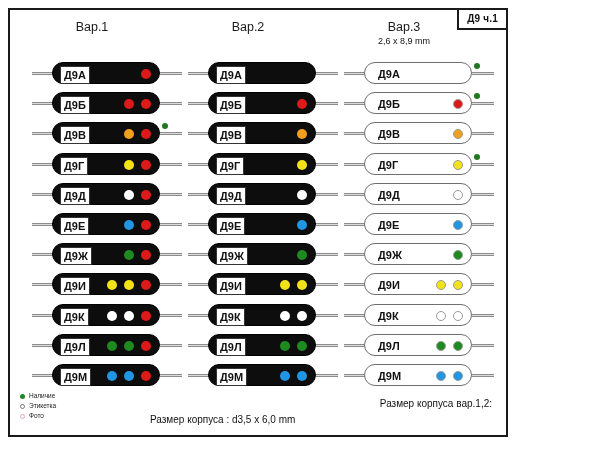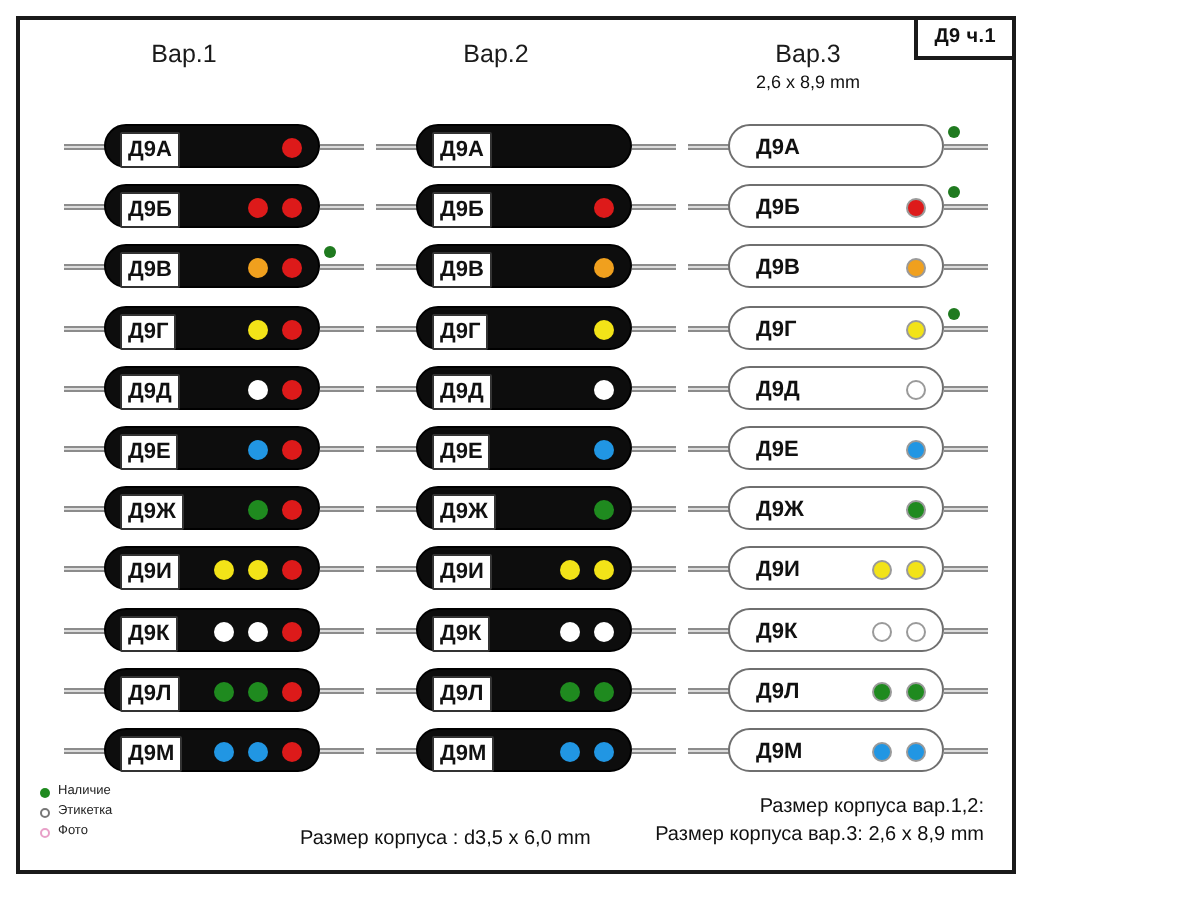--- a/index.html
+++ b/index.html
@@ -467,15 +467,14 @@
         <span>Этикетка</span>
       </div>
       <div class="leg-row">
         <span class="leg-dot" style="background: rgb(255, 255, 255); border: 1.5px solid rgb(232, 160, 200);"></span>
         <span>Фото</span>
       </div>
     </div>
 
   <div class="caption" id="caption-center">Размер корпуса : d3,5 x 6,0 mm</div>
   <div class="caption" id="caption-right-1">Размер корпуса вар.1,2:</div>
-  <div class="caption" id="caption-right-2">Размер корпуса вар.3: 2,6 x 8,9 mm</div>
 
 </div>
 
 </body></html>

